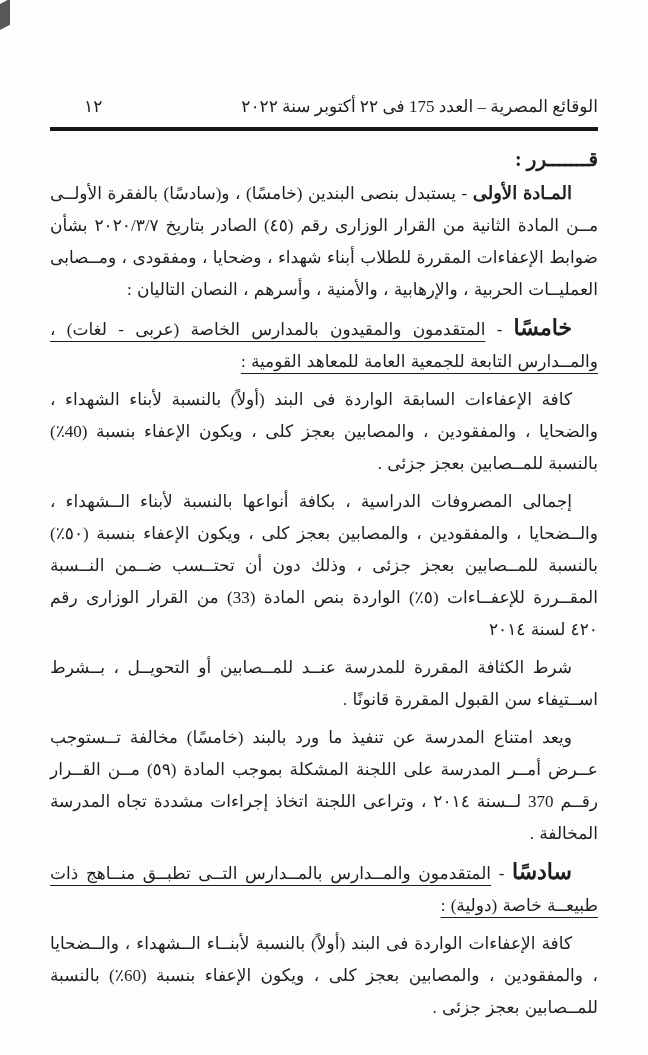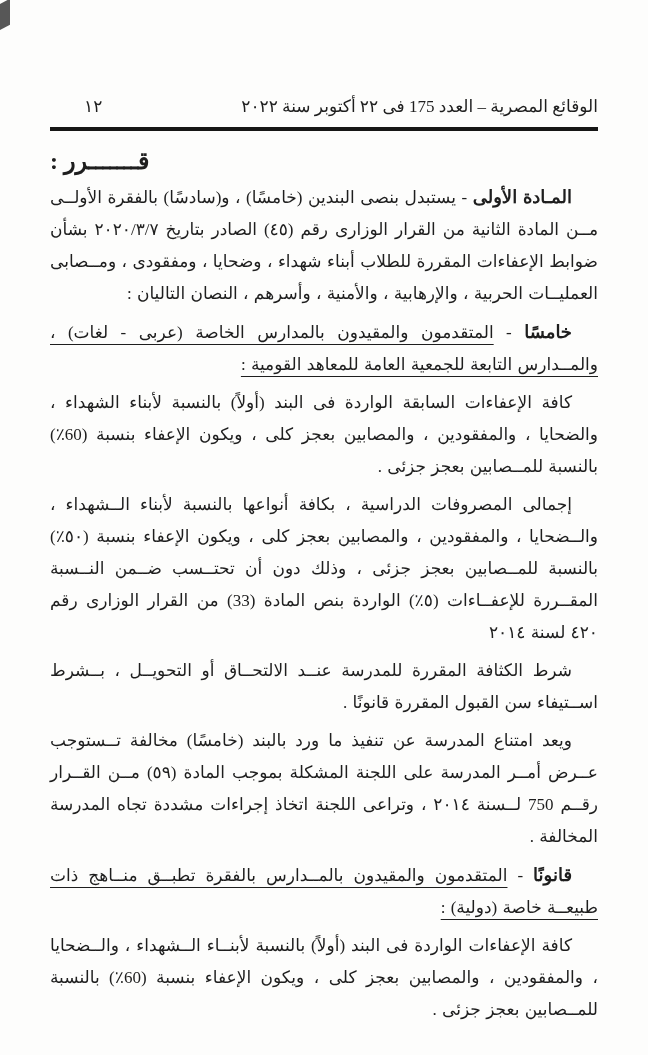--- a/index.html
+++ b/index.html
@@ -32,43 +32,43 @@
     letter-spacing:.2px;
   }
   .running-title{white-space:nowrap;}
   .page-number{padding-left:6px;margin-left:28px;}
   .rule{
     margin-top:10px;
     border-bottom:4px solid #161616;
   }
   .decision-heading{
     margin:16px 0 6px 0;
-    text-align:left;
-    font-size:24px;
+    text-align:right;
+    font-size:20px;
     font-weight:bold;
   }
   p.para{
     margin:6px 0;
     font-size:17px;
     line-height:32px;
     text-align:justify;
     text-indent:26px;
     word-spacing:1px;
     font-family:Liberation Serif, serif;
   }
   p.para .lead{
     font-weight:bold;
     font-size:18px;
   }
   .u{
     text-decoration:underline;
     text-underline-offset:6px;
     text-decoration-thickness:1px;
   }
-  strong.clause-label{font-weight:bold;font-size:18px;}
+  strong.clause-label{font-weight:bold;font-size:22px;}
 </style>
 </head>
 <body>
 
 <div class="page">
   <div class="scan-artifact"></div>
 
   <div class="content">
 
     <div class="header-row">
@@ -80,25 +80,25 @@
     <div class="decision-heading">قـــــــرر :</div>
 
     <p class="para">
       <strong class="lead">المـادة الأولى</strong><span> - يستبدل بنصى البندين (خامسًا) ، و(سادسًا) بالفقرة الأولــى مــن المادة الثانية من القرار الوزارى رقم (٤٥) الصادر بتاريخ ٢٠٢٠/٣/٧ بشأن ضوابط الإعفاءات المقررة للطلاب أبناء شهداء ، وضحايا ، ومفقودى ، ومــصابى العمليــات الحربية ، والإرهابية ، والأمنية ، وأسرهم ، النصان التاليان :</span>
     </p>
 
     <p class="para">
       <strong class="clause-label">خامسًا</strong><span> - </span><span class="u">المتقدمون والمقيدون بالمدارس الخاصة (عربى - لغات) ، والمــدارس التابعة للجمعية العامة للمعاهد القومية :</span>
     </p>
 
-    <p class="para">كافة الإعفاءات السابقة الواردة فى البند (أولاً) بالنسبة لأبناء الشهداء ، والضحايا ، والمفقودين ، والمصابين بعجز كلى ، ويكون الإعفاء بنسبة (60٪) بالنسبة للمــصابين بعجز جزئى .</p>
+    <p class="para">كافة الإعفاءات السابقة الواردة فى البند (أولاً) بالنسبة لأبناء الشهداء ، والضحايا ، والمفقودين ، والمصابين بعجز كلى ، ويكون الإعفاء بنسبة (40٪) بالنسبة للمــصابين بعجز جزئى .</p>
     <p class="para">إجمالى المصروفات الدراسية ، بكافة أنواعها بالنسبة لأبناء الــشهداء ، والــضحايا ، والمفقودين ، والمصابين بعجز كلى ، ويكون الإعفاء بنسبة (٥٠٪) بالنسبة للمــصابين بعجز جزئى ، وذلك دون أن تحتــسب ضــمن النــسبة المقــررة للإعفــاءات (٥٪) الواردة بنص المادة (33) من القرار الوزارى رقم ٤٢٠ لسنة ٢٠١٤</p>
-    <p class="para">شرط الكثافة المقررة للمدرسة عنــد الالتحــاق أو التحويــل ، بــشرط اســتيفاء سن القبول المقررة قانونًا .</p>
-    <p class="para">ويعد امتناع المدرسة عن تنفيذ ما ورد بالبند (خامسًا) مخالفة تــستوجب عــرض أمــر المدرسة على اللجنة المشكلة بموجب المادة (٥٩) مــن القــرار رقــم 750 لــسنة ٢٠١٤ ، وتراعى اللجنة اتخاذ إجراءات مشددة تجاه المدرسة المخالفة .</p>
+    <p class="para">شرط الكثافة المقررة للمدرسة عنــد للمــصابين أو التحويــل ، بــشرط اســتيفاء سن القبول المقررة قانونًا .</p>
+    <p class="para">ويعد امتناع المدرسة عن تنفيذ ما ورد بالبند (خامسًا) مخالفة تــستوجب عــرض أمــر المدرسة على اللجنة المشكلة بموجب المادة (٥٩) مــن القــرار رقــم 370 لــسنة ٢٠١٤ ، وتراعى اللجنة اتخاذ إجراءات مشددة تجاه المدرسة المخالفة .</p>
 
     <p class="para">
-      <strong class="clause-label">قانونًا</strong><span> - </span><span class="u">المتقدمون والمقيدون بالمــدارس بالفقرة تطبــق منــاهج ذات طبيعــة خاصة (دولية) :</span>
+      <strong class="clause-label">سادسًا</strong><span> - </span><span class="u">المتقدمون والمــدارس بالمــدارس التــى تطبــق منــاهج ذات طبيعــة خاصة (دولية) :</span>
     </p>
 
     <p class="para">كافة الإعفاءات الواردة فى البند (أولاً) بالنسبة لأبنــاء الــشهداء ، والــضحايا ، والمفقودين ، والمصابين بعجز كلى ، ويكون الإعفاء بنسبة (60٪) بالنسبة للمــصابين بعجز جزئى .</p>
 
   </div>
 </div>
 
 </body></html>

